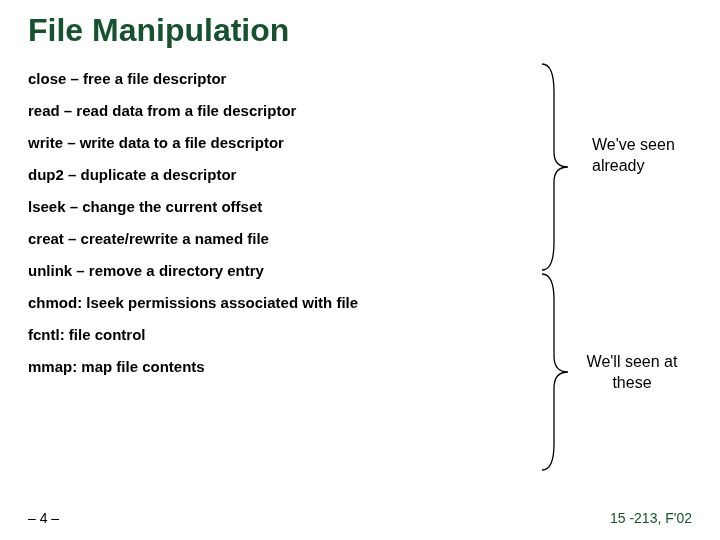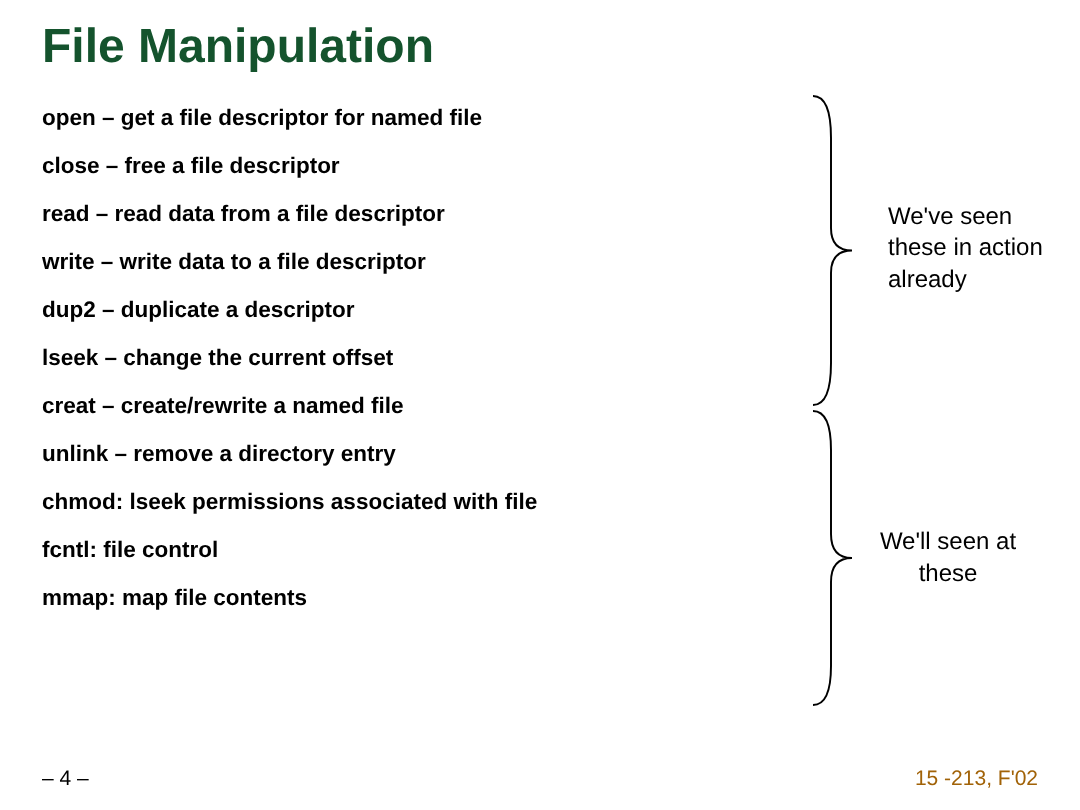--- a/index.html
+++ b/index.html
@@ -53,52 +53,50 @@
     left: 28px;
     bottom: 14px;
     font-size: 14px;
     color: #000;
   }
   .course {
     position: absolute;
     right: 28px;
     bottom: 14px;
     font-size: 14px;
-    color: #a16207;
+    color: #14532d;
     text-align: center;
   }
 </style>
 </head>
 <body>
 
 <div class="slide">
 
   <div class="title">File Manipulation</div>
 
   <div class="syscalls">
-    <div class="item">open – get a file descriptor for named file</div>
     <div class="item">close – free a file descriptor</div>
     <div class="item">read – read data from a file descriptor</div>
     <div class="item">write – write data to a file descriptor</div>
     <div class="item">dup2 – duplicate a descriptor</div>
     <div class="item">lseek – change the current offset</div>
     <div class="item">creat – create/rewrite a named file</div>
     <div class="item">unlink – remove a directory entry</div>
     <div class="item">chmod: lseek permissions associated with file</div>
     <div class="item">fcntl: file control</div>
     <div class="item">mmap: map file contents</div>
   </div>
 
   <svg class="bracket" style="left:540px; top:62px;" width="30" height="210">
     <path d="M2,2 Q14,2 14,30 L14,90 Q14,105 28,105 Q14,105 14,120 L14,180 Q14,208 2,208" fill="none" stroke="#000" stroke-width="1.3"></path>
   </svg>
 
   <div class="annotation" style="left:580px; top:135px;margin-left:12px;">
     <div>We've seen</div>
-    <div>these in action</div>
     <div>already</div>
   </div>
 
   <svg class="bracket" style="left:540px; top:272px;" width="30" height="200">
     <path d="M2,2 Q14,2 14,28 L14,84 Q14,100 28,100 Q14,100 14,116 L14,172 Q14,198 2,198" fill="none" stroke="#000" stroke-width="1.3"></path>
   </svg>
 
   <div class="annotation" style="left:582px; top:352px; text-align:center; width:100px;">
     <div>We'll seen at</div>
     <div>these</div>

